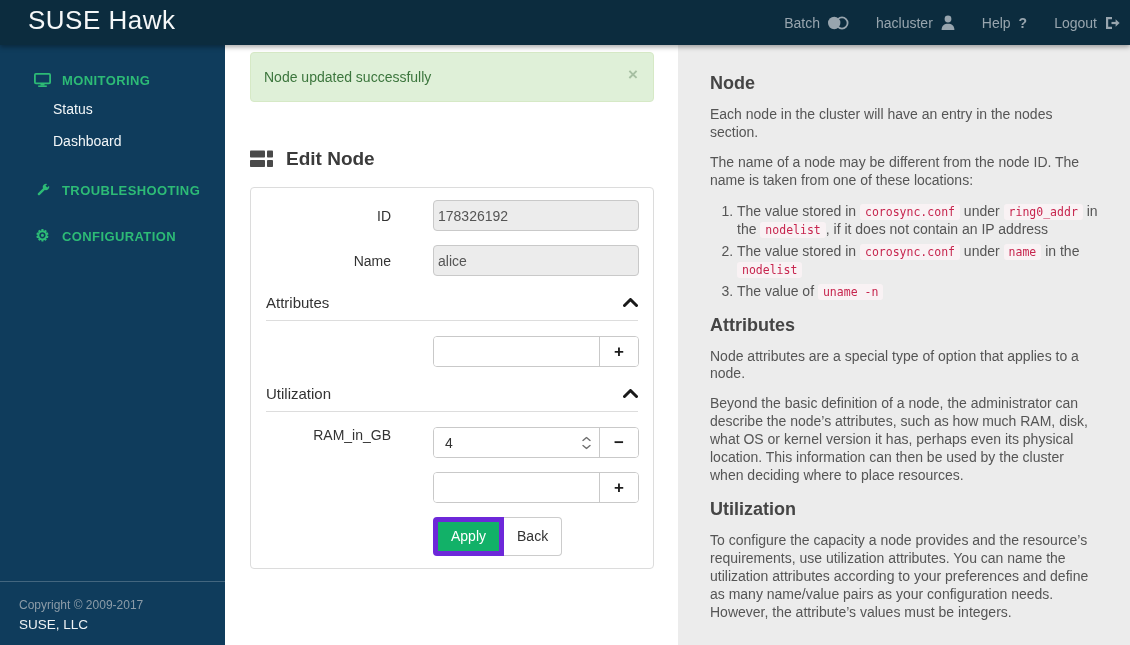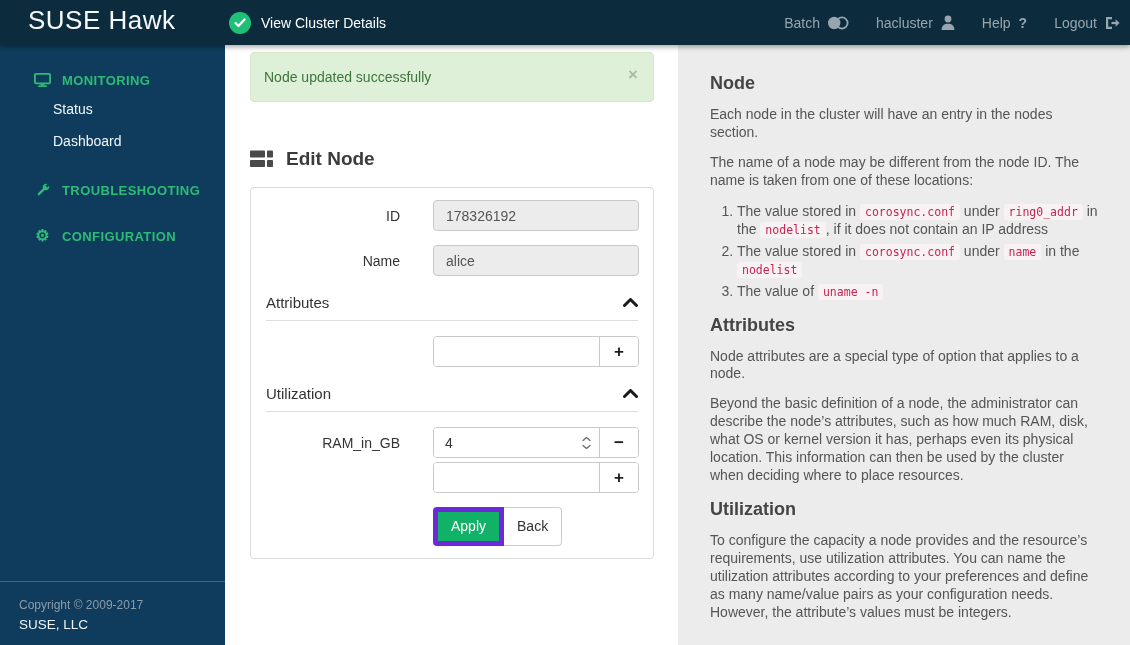--- a/index.html
+++ b/index.html
@@ -32,33 +32,33 @@
   .content { position:absolute; left:25px; top:7px; width:404px; }
 
   .alert { background:#dff0d8; border:1px solid #d6e9c6; border-radius:4px; color:#3c763d; font-size:14px; padding:16px 38px 16px 13px; position:relative; }
   .alert-close { position:absolute; right:15px; top:13px; color:#a6bfa2; font-weight:bold; font-size:17px; line-height:1; cursor:pointer; }
 
   .page-title { margin-top:46px; display:flex; align-items:center; gap:13px; }
   .page-title h1 { font-size:19px; font-weight:bold; color:#3b3b3b; }
 
   .panel { margin-top:17px; border:1px solid #dcdcdc; border-radius:4px; background:#fff; padding:12px 0 12px; }
   .form-row { display:flex; align-items:center; margin-bottom:14px; }
-  .form-label { flex:0 0 182px; text-align:right; padding-right:33px; font-size:14px; color:#333; }
-  .text-input { width:206px; height:31px; border:1px solid #c9c9c9; border-radius:4px; padding:0 12px; font-size:14px; color:#555; background:#fff; font-family:inherit; }
+  .form-label { flex:0 0 182px; text-align:right; padding-right:42px; font-size:14px; color:#333; }
+  .text-input { width:206px; height:31px; border:1px solid #c9c9c9; border-radius:4px; padding:0 4px; font-size:14px; color:#555; background:#fff; font-family:inherit; }
   .text-input:disabled { background:#ececec; color:#555; }
 
   .section-head { margin:18px 15px 15px; border-bottom:1px solid #ddd; padding-bottom:9px; display:flex; justify-content:space-between; align-items:center; cursor:pointer; }
   .section-head .sh-label { font-size:15px; color:#333; }
 
   .input-group { display:flex; width:206px; height:31px; margin-left:182px; margin-bottom:14px; border:1px solid #c9c9c9; border-radius:4px; overflow:hidden; background:#fff; }
   .ig-field { position:relative; flex:1; min-width:0; }
   .ig-input { width:100%; height:100%; border:none; outline:none; padding:0 22px 0 11px; font-size:14px; color:#333; font-family:inherit; }
   .ig-btn { flex:0 0 39px; border:none; border-left:1px solid #c9c9c9; background:#fff; display:flex; align-items:center; justify-content:center; font-size:17px; font-weight:bold; color:#1d1d1d; cursor:pointer; font-family:inherit; }
   .spinner { position:absolute; right:8px; top:50%; transform:translateY(-50%); display:flex; flex-direction:column; gap:3px; cursor:pointer; }
-  .num-row { display:flex; align-items:center; margin-bottom:4px; }
+  .num-row { display:flex; margin-bottom:14px; }
   .num-row .input-group { margin-left:0; margin-bottom:0; }
 
   .btn-row { margin-left:182px; display:flex; }
   .btn { font-size:14px; padding:7px 13px; cursor:pointer; font-family:inherit; line-height:1.1; }
   .btn-apply { background:#12b168; color:#fff; border:5px solid #6d28d9; border-radius:4px 0 0 4px; }
   .btn-back { background:#fff; color:#333; border:1px solid #ccc; border-left:none; border-radius:0 4px 4px 0; }
 
   
   .help { position:absolute; top:45px; left:678px; width:452px; height:600px; overflow:hidden; background:#fff; }
   .help-box { background:#ececec; padding:28px 32px 23px; }
@@ -68,28 +68,20 @@
   .help ol { margin:0 0 12px 27px; font-size:14px; color:#555; line-height:1.3; }
   .help li { margin-bottom:4px; }
   .help code { font-family:"DejaVu Sans Mono",monospace; font-size:11.5px; color:#c7254e; background:#f9f2f4; padding:1px 5px; border-radius:3px; white-space:nowrap; }
 </style>
 </head>
 <body>
 
 <div class="topbar">
   <div class="logo">SUSE Hawk</div>
 
-  <div class="cluster-link">
-    <span class="check-circle">
-      <svg width="12" height="10" viewBox="0 0 12 10">
-          <polyline points="1.5,5 4.5,8 10.5,1.5" fill="none" stroke="#ffffff" stroke-width="2.2" stroke-linecap="round" stroke-linejoin="round"></polyline>
-        </svg>
-    </span>
-    <span>View Cluster Details</span>
-  </div>
 
   <div class="topbar-menu">
     <div class="topbar-item">
       <span>Batch</span>
       <svg width="21" height="14" viewBox="0 0 21 14">
           <circle cx="14" cy="7" r="5.6" fill="none" stroke="#98a5ae" stroke-width="1.8"></circle>
           <circle cx="6.2" cy="7" r="6.2" fill="#98a5ae"></circle>
         </svg>
     </div>
     <div class="topbar-item">

